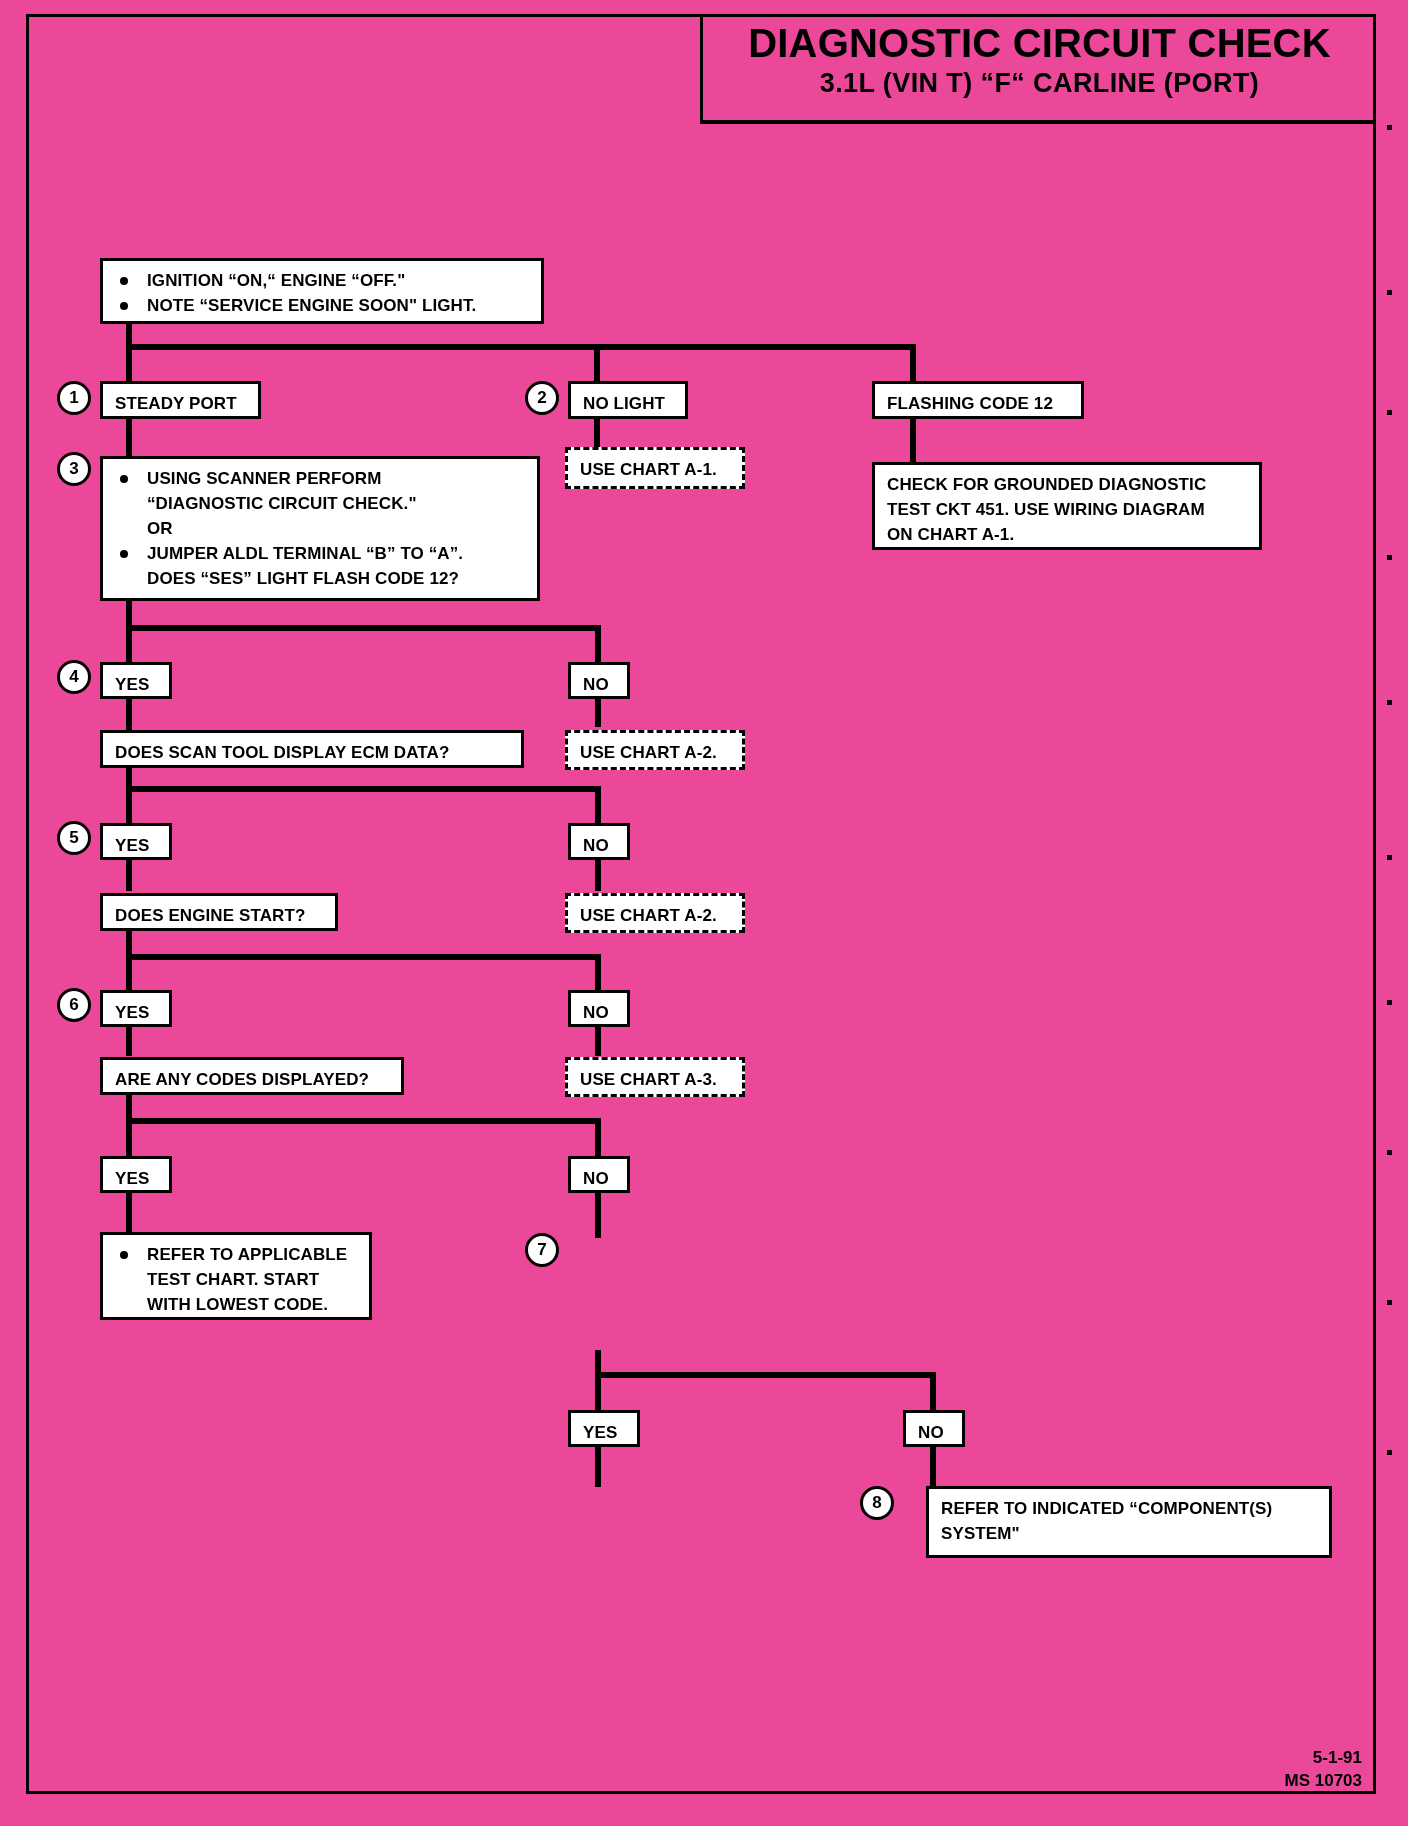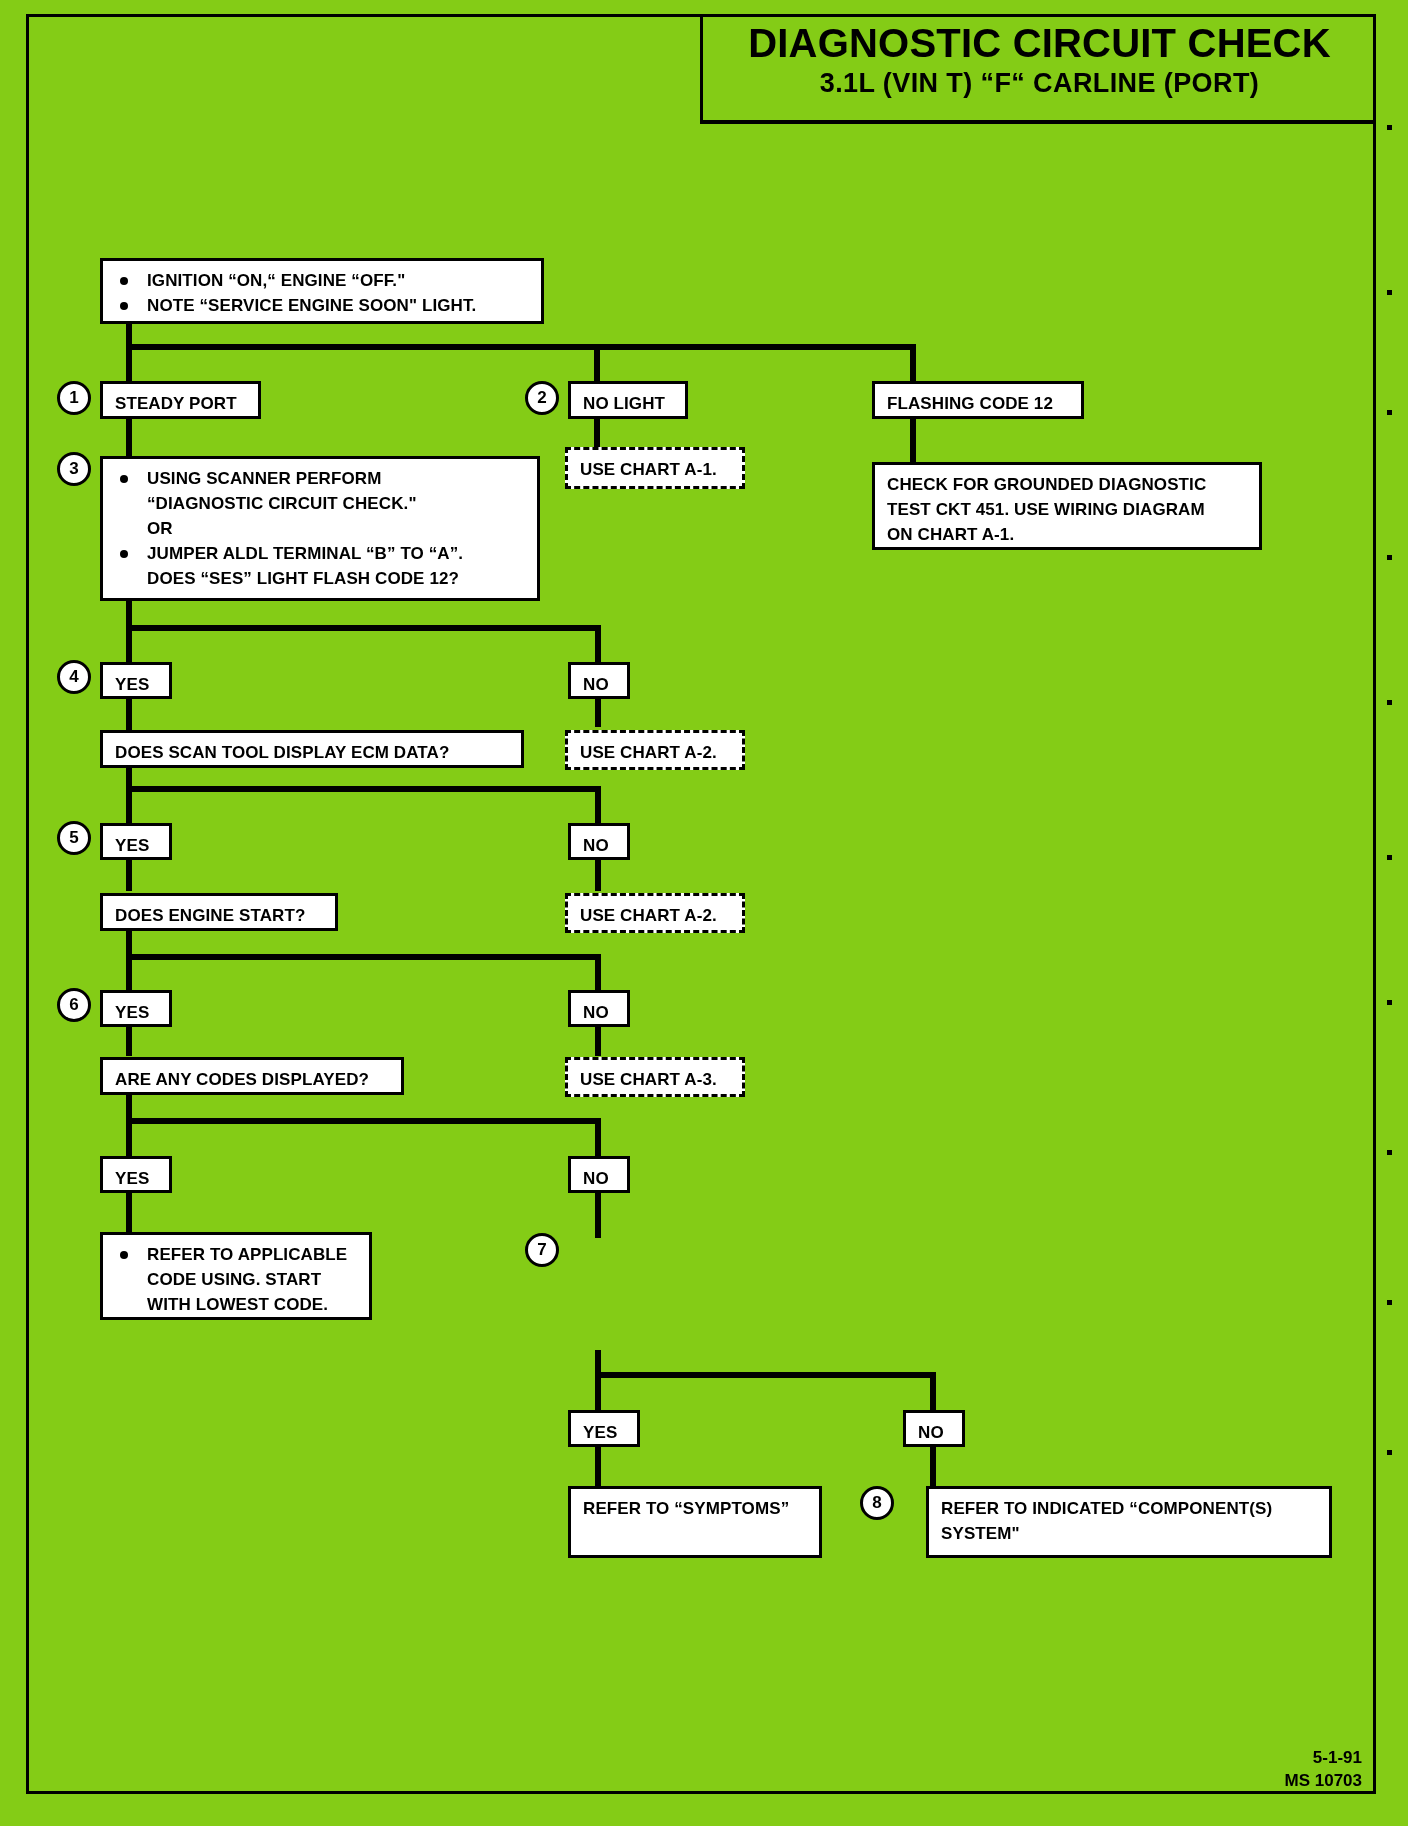--- a/index.html
+++ b/index.html
@@ -9,21 +9,21 @@
     background: #ffffff;
   }
   body {
     font-family: "Liberation Sans", sans-serif;
     -webkit-font-smoothing: none;
   }
   #page {
     position: relative;
     width: 1408px;
     height: 1826px;
-    background: #84cc16;
+    background: #ec4899;
     overflow: hidden;
   }
 
   
   .frame-outer {
     position: absolute;
     left: 26px;
     top: 14px;
     width: 1350px;
     height: 1780px;
@@ -313,37 +313,34 @@
   <div class="box" style="left:100px; top:1156px; width:72px; height:37px;">
     <span class="ln">YES</span>
   </div>
   <div class="box" style="left:568px; top:1156px; width:62px; height:37px;">
     <span class="ln">NO</span>
   </div>
 
   <div class="box" style="left:100px; top:1232px; width:272px; height:88px;">
     <ul class="bullets">
       <li class="bul">REFER TO APPLICABLE</li>
-      <li class="cont">CODE USING.  START</li>
+      <li class="cont">TEST CHART.  START</li>
       <li class="cont">WITH LOWEST CODE.</li>
     </ul>
   </div>
 
   <div class="numcircle" style="left:525px; top:1233px;">7</div>
 
   <div class="box" style="left:568px; top:1410px; width:72px; height:37px;">
     <span class="ln">YES</span>
   </div>
   <div class="box" style="left:903px; top:1410px; width:62px; height:37px;">
     <span class="ln">NO</span>
   </div>
 
-  <div class="box" style="left:568px; top:1486px; width:254px; height:72px;">
-    <span class="ln">REFER TO “SYMPTOMS”</span>
-  </div>
 
   <div class="numcircle" style="left:860px; top:1486px;">8</div>
   <div class="box" style="left:926px; top:1486px; width:406px; height:72px;">
     <span class="ln">REFER TO INDICATED “COMPONENT(S)</span>
     <span class="ln">SYSTEM"</span>
   </div>
 
   <div class="footer">
     <div>5-1-91</div>
     <div>MS 10703</div>

